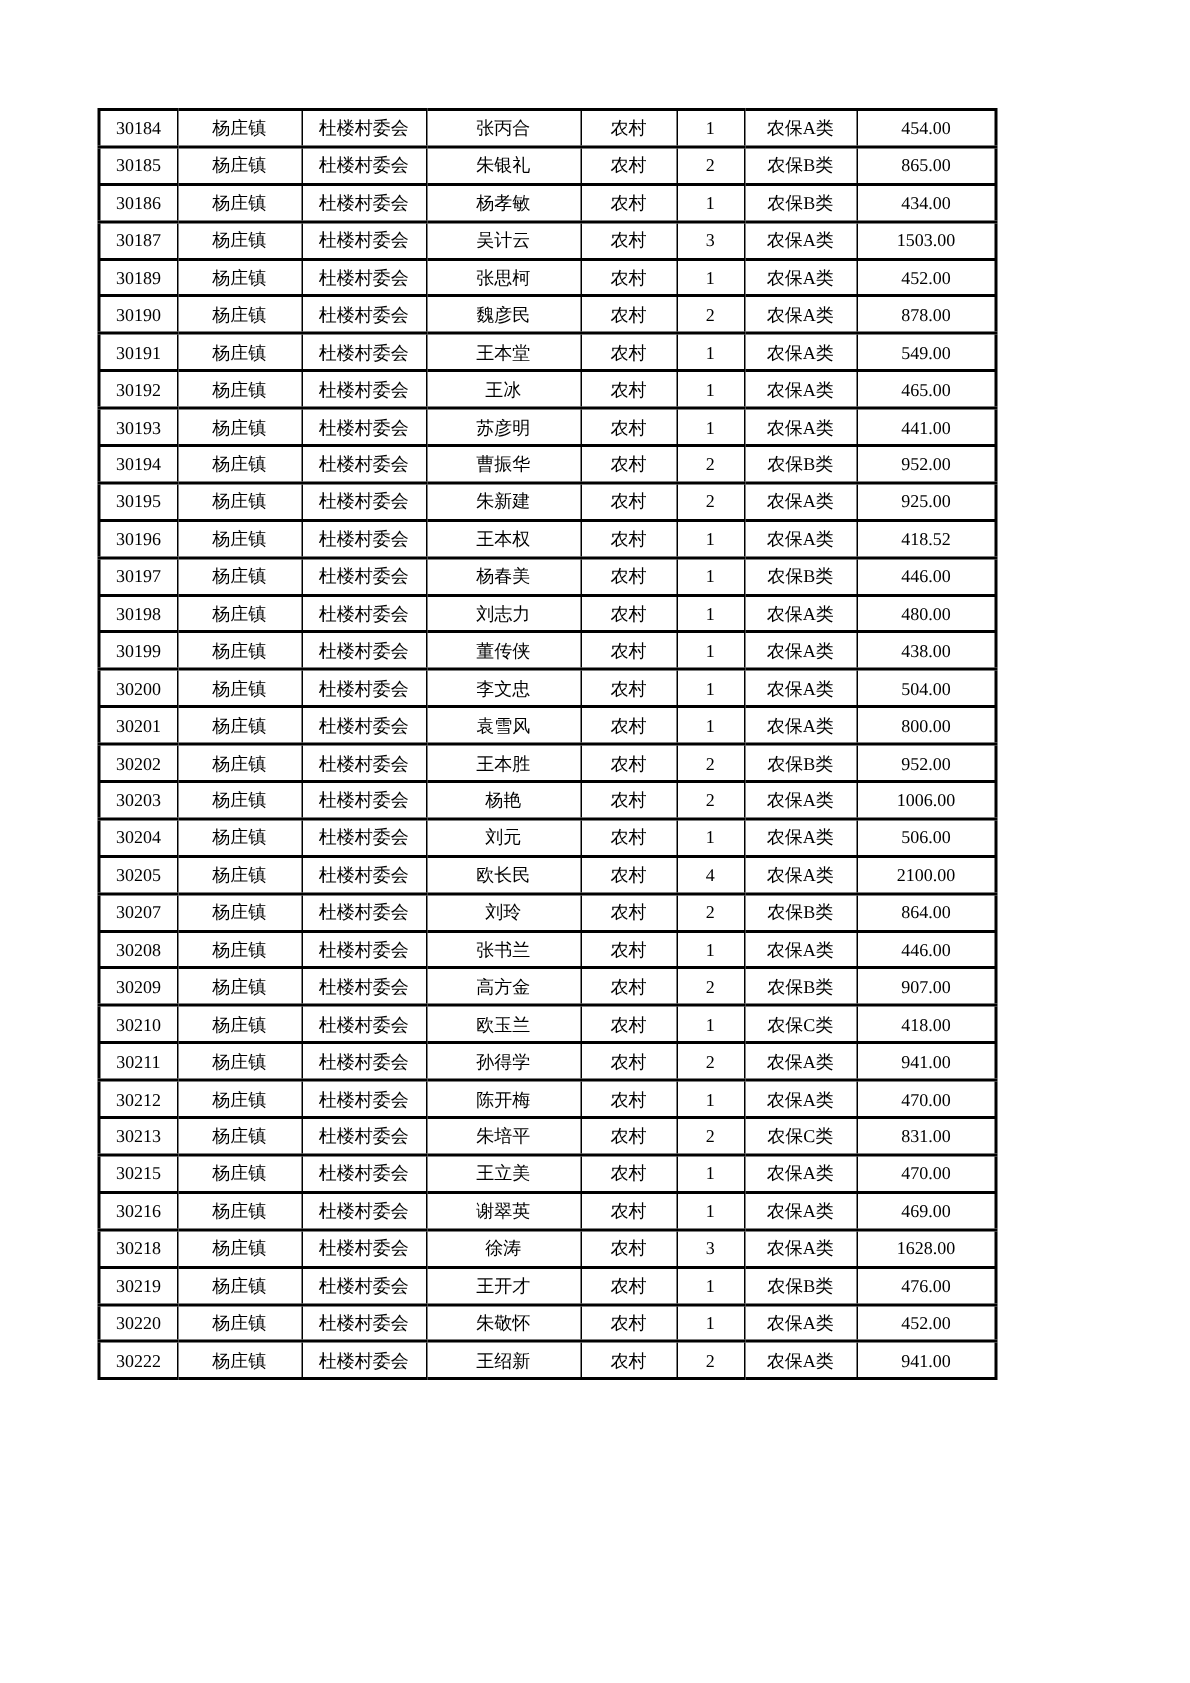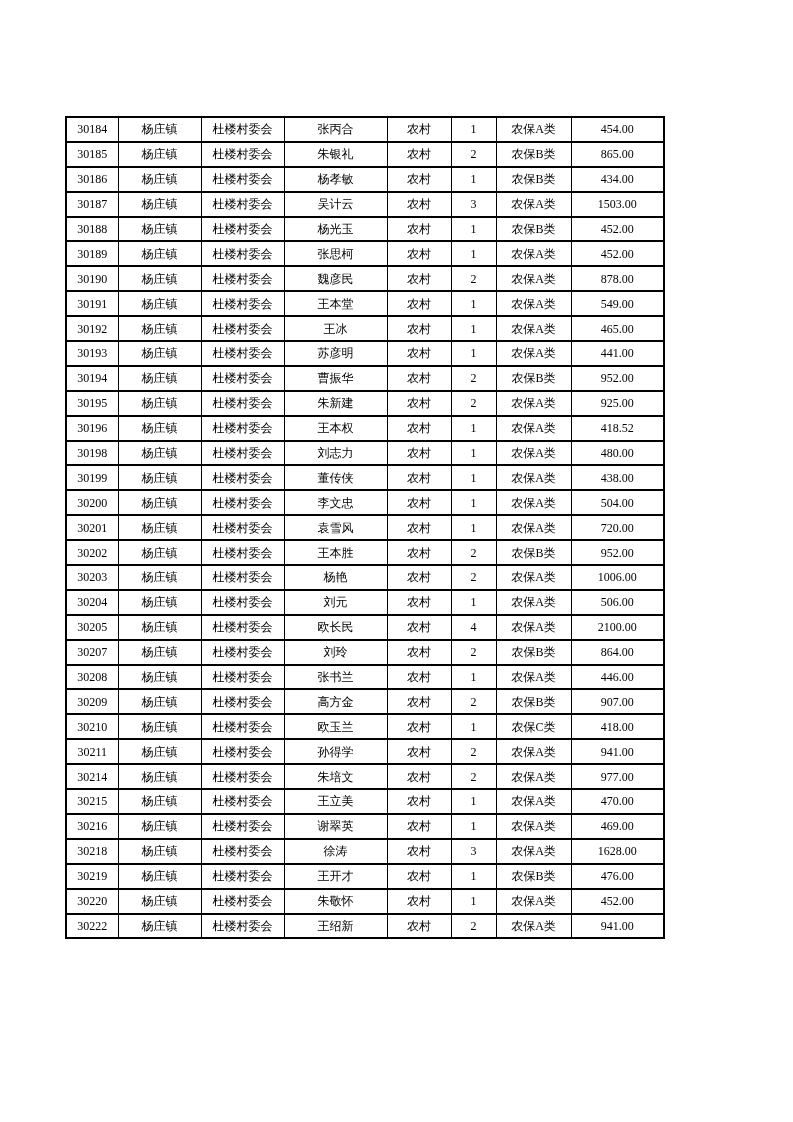--- a/index.html
+++ b/index.html
@@ -12,21 +12,20 @@
     background: #ffffff;
     position: relative;
     font-family: "Liberation Serif", "DejaVu Serif", serif;
     color: #000000;
   }
   .sheet-area {
     position: absolute;
     left: 65px;
     top: 72px;
     width: 598px;
-    margin-top: 44px;
   }
   table.grid {
     border-collapse: collapse;
     table-layout: fixed;
     width: 598px;
     border: 2px solid #000000;
   }
   table.grid td {
     border: 1px solid #000000;
     border-top-width: 2px;
@@ -92,40 +91,30 @@
     <td class="num">30187</td>
     <td>杨庄镇</td>
     <td>杜楼村委会</td>
     <td>吴计云</td>
     <td>农村</td>
     <td class="num">3</td>
     <td>农保A类</td>
     <td class="num">1503.00</td>
   </tr>
         <tr>
-    <td class="num">30188</td>
-    <td>杨庄镇</td>
-    <td>杜楼村委会</td>
-    <td>杨光玉</td>
-    <td>农村</td>
-    <td class="num">1</td>
-    <td>农保B类</td>
+    <td class="num">30189</td>
+    <td>杨庄镇</td>
+    <td>杜楼村委会</td>
+    <td>张思柯</td>
+    <td>农村</td>
+    <td class="num">1</td>
+    <td>农保A类</td>
     <td class="num">452.00</td>
   </tr>
         <tr>
-    <td class="num">30189</td>
-    <td>杨庄镇</td>
-    <td>杜楼村委会</td>
-    <td>张思柯</td>
-    <td>农村</td>
-    <td class="num">1</td>
-    <td>农保A类</td>
-    <td class="num">452.00</td>
-  </tr>
-        <tr>
     <td class="num">30190</td>
     <td>杨庄镇</td>
     <td>杜楼村委会</td>
     <td>魏彦民</td>
     <td>农村</td>
     <td class="num">2</td>
     <td>农保A类</td>
     <td class="num">878.00</td>
   </tr>
         <tr>
@@ -182,20 +171,30 @@
     <td class="num">30196</td>
     <td>杨庄镇</td>
     <td>杜楼村委会</td>
     <td>王本权</td>
     <td>农村</td>
     <td class="num">1</td>
     <td>农保A类</td>
     <td class="num">418.52</td>
   </tr>
         <tr>
+    <td class="num">30197</td>
+    <td>杨庄镇</td>
+    <td>杜楼村委会</td>
+    <td>杨春美</td>
+    <td>农村</td>
+    <td class="num">1</td>
+    <td>农保B类</td>
+    <td class="num">446.00</td>
+  </tr>
+        <tr>
     <td class="num">30198</td>
     <td>杨庄镇</td>
     <td>杜楼村委会</td>
     <td>刘志力</td>
     <td>农村</td>
     <td class="num">1</td>
     <td>农保A类</td>
     <td class="num">480.00</td>
   </tr>
         <tr>
@@ -219,21 +218,21 @@
     <td class="num">504.00</td>
   </tr>
         <tr>
     <td class="num">30201</td>
     <td>杨庄镇</td>
     <td>杜楼村委会</td>
     <td>袁雪风</td>
     <td>农村</td>
     <td class="num">1</td>
     <td>农保A类</td>
-    <td class="num">720.00</td>
+    <td class="num">800.00</td>
   </tr>
         <tr>
     <td class="num">30202</td>
     <td>杨庄镇</td>
     <td>杜楼村委会</td>
     <td>王本胜</td>
     <td>农村</td>
     <td class="num">2</td>
     <td>农保B类</td>
     <td class="num">952.00</td>
@@ -312,28 +311,38 @@
     <td class="num">30211</td>
     <td>杨庄镇</td>
     <td>杜楼村委会</td>
     <td>孙得学</td>
     <td>农村</td>
     <td class="num">2</td>
     <td>农保A类</td>
     <td class="num">941.00</td>
   </tr>
         <tr>
-    <td class="num">30214</td>
-    <td>杨庄镇</td>
-    <td>杜楼村委会</td>
-    <td>朱培文</td>
-    <td>农村</td>
-    <td class="num">2</td>
-    <td>农保A类</td>
-    <td class="num">977.00</td>
+    <td class="num">30212</td>
+    <td>杨庄镇</td>
+    <td>杜楼村委会</td>
+    <td>陈开梅</td>
+    <td>农村</td>
+    <td class="num">1</td>
+    <td>农保A类</td>
+    <td class="num">470.00</td>
+  </tr>
+        <tr>
+    <td class="num">30213</td>
+    <td>杨庄镇</td>
+    <td>杜楼村委会</td>
+    <td>朱培平</td>
+    <td>农村</td>
+    <td class="num">2</td>
+    <td>农保C类</td>
+    <td class="num">831.00</td>
   </tr>
         <tr>
     <td class="num">30215</td>
     <td>杨庄镇</td>
     <td>杜楼村委会</td>
     <td>王立美</td>
     <td>农村</td>
     <td class="num">1</td>
     <td>农保A类</td>
     <td class="num">470.00</td>

